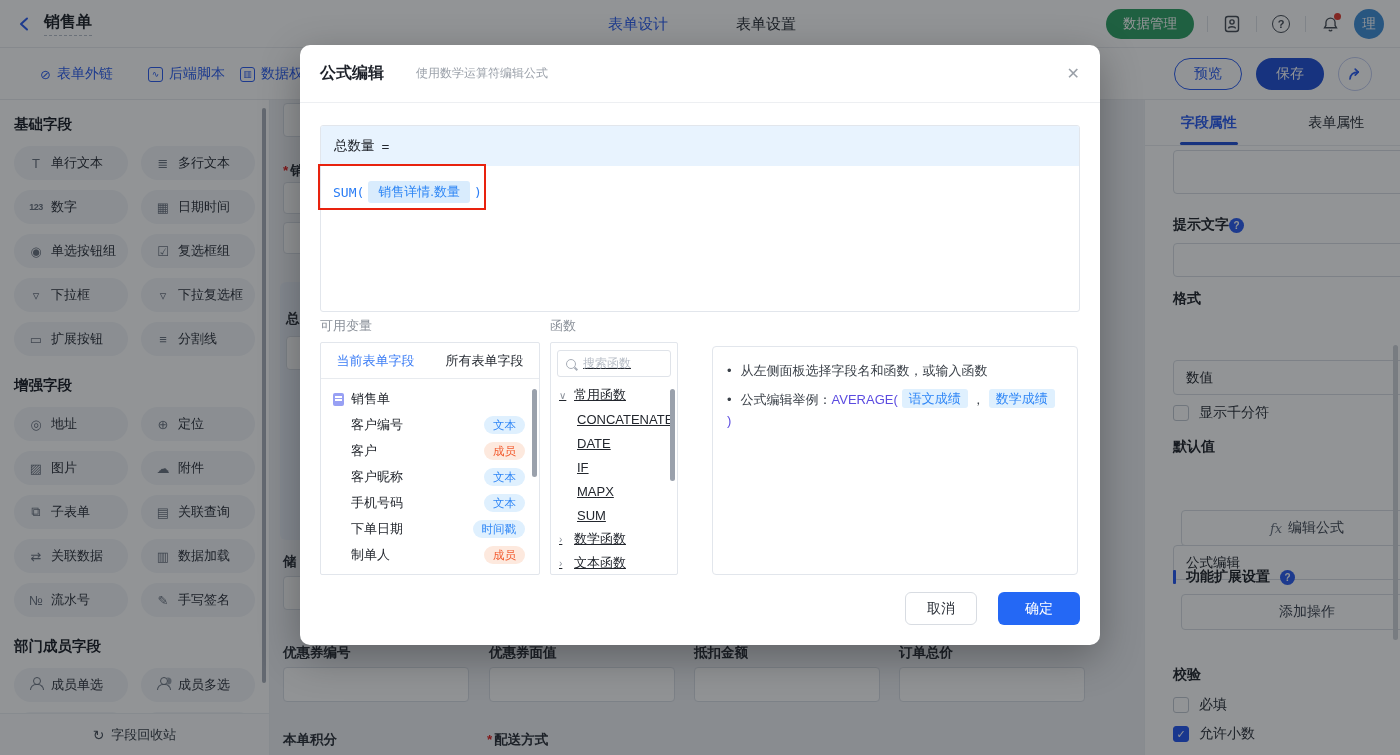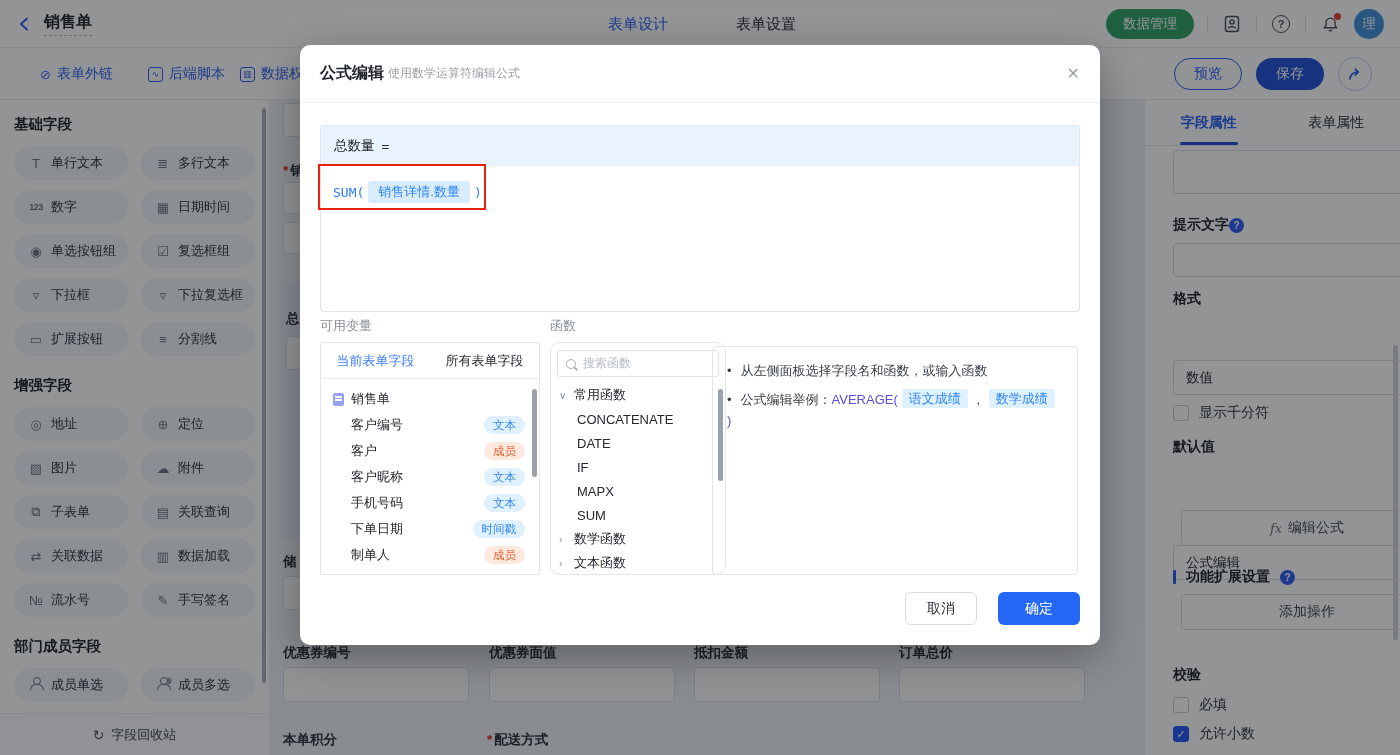--- a/index.html
+++ b/index.html
@@ -78,21 +78,21 @@
   .fx { font-style:italic; font-family:"DejaVu Serif",serif; color:#6b7380; font-size:13px; }
   .sec-hdr { display:flex; align-items:center; gap:10px; font-size:14px; font-weight:700; color:#1d2127; }
   .blue-bar { width:3px; height:14px; background:#2456f0; border-radius:1px; }
   .rp-scroll { position:absolute; right:2px; top:245px; width:5px; height:295px; border-radius:3px; background:#cfd3d9; }
 
   
   .overlay { position:absolute; inset:0; background:rgba(13,17,23,0.45); z-index:40; }
   .modal { position:absolute; left:300px; top:45px; width:800px; height:600px; background:#fff; border-radius:10px; box-shadow:0 12px 40px rgba(0,0,0,0.3); z-index:50; }
   .m-header { height:58px; display:flex; align-items:center; padding:0 20px; border-bottom:1px solid #edeff2; }
   .m-title { font-size:16px; font-weight:700; color:#1d2129; }
-  .m-sub { font-size:12px; color:#9ba1aa; margin-left:4px; }
+  .m-sub { font-size:12px; color:#9ba1aa; margin-left:32px; }
   .m-close { margin-left:auto; font-size:16px; color:#9aa0a8; cursor:pointer; line-height:1; }
   .fbox { position:absolute; left:20px; top:80px; width:760px; height:187px; border:1px solid #e2e6ec; border-radius:3px; overflow:hidden; }
   .fbox-head { height:40px; background:#e8f3fe; display:flex; align-items:center; gap:7px; padding:0 13px; font-size:13.5px; color:#23272e; }
   .fbox-body { padding:15px 12px; display:flex; align-items:center; gap:4px; font-family:"DejaVu Sans Mono",monospace; font-size:13px; }
   .tok-fn { color:#2b7df5; }
   .chip-lg { background:#d9ecfd; color:#2e86f5; border-radius:3px; padding:2px 10px; font-family:"Liberation Sans",sans-serif; font-size:13px; }
   .annot { position:absolute; left:18px; top:119px; width:168px; height:46px; border:2.5px solid #e8220e; pointer-events:none; z-index:60; }
   .panel-lbl { position:absolute; top:272px; font-size:13px; color:#8a9099; }
   .lbl-vars { left:20px; } .lbl-fns { left:250px; }
   .vpanel { position:absolute; left:20px; top:297px; width:220px; height:233px; border:1px solid #e2e6ec; border-radius:2px; overflow:hidden; }
@@ -102,21 +102,21 @@
   .vtree { padding-top:7px; }
   .vrow { height:26px; display:flex; align-items:center; font-size:13px; color:#23272e; }
   .vroot { padding-left:12px; gap:7px; }
   .i-doc { position:relative; width:11px; height:13px; background:#98a0f4; border-radius:2px; }
   .i-doc::after { content:""; position:absolute; left:2px; top:3.5px; width:7px; height:1.6px; background:#fff; box-shadow:0 3px 0 #fff; }
   .vname { padding-left:30px; }
   .tchip { margin-left:auto; margin-right:14px; border-radius:9px; font-size:11.5px; padding:1.5px 9px; }
   .tchip.blue { background:#dff0fe; color:#2f86f6; }
   .tchip.orange { background:#fde9de; color:#f2582b; }
   .v-scroll { position:absolute; right:2px; top:46px; width:5px; height:88px; border-radius:3px; background:#9aa1ac; }
-  .fpanel { position:absolute; left:250px; top:297px; width:176px; height:233px; border:1px solid #e2e6ec; border-radius:10px; overflow:hidden; }
+  .fpanel { position:absolute; left:250px; top:297px; width:128px; height:233px; border:1px solid #e2e6ec; border-radius:2px; overflow:hidden;text-decoration:underline; }
   .fsearch { margin:7px 6px 6px 6px; height:27px; border:1px solid #dfe3e9; border-radius:3px; display:flex; align-items:center; gap:7px; padding-left:8px; }
   .i-search { position:relative; width:10px; height:10px; border:1.5px solid #a8aeb8; border-radius:50%; flex:0 0 10px; }
   .i-search::after { content:""; position:absolute; width:1.6px; height:4px; background:#a8aeb8; right:-2px; bottom:-3px; transform:rotate(-45deg); }
   .placeholder { font-size:12px; color:#b8bec7; }
   .frow { height:24px; display:flex; align-items:center; gap:5px; font-size:13px; color:#23272e; padding-left:8px; cursor:pointer; }
   .frow .tw { font-size:10px; color:#8a9099; width:10px; }
   .fitem { height:24px; display:flex; align-items:center; font-size:13px; color:#23272e; padding-left:26px; cursor:pointer; }
   .f-scroll { position:absolute; right:2px; top:46px; width:5px; height:92px; border-radius:3px; background:#9aa1ac; }
   .hpanel { position:absolute; left:412px; top:301px; width:366px; height:229px; border:1px solid #e2e6ec; border-radius:4px; padding:13px 14px; }
   .hline { display:flex; font-size:13px; color:#3a4048; line-height:21px; margin-bottom:8px; flex-wrap:wrap; }

